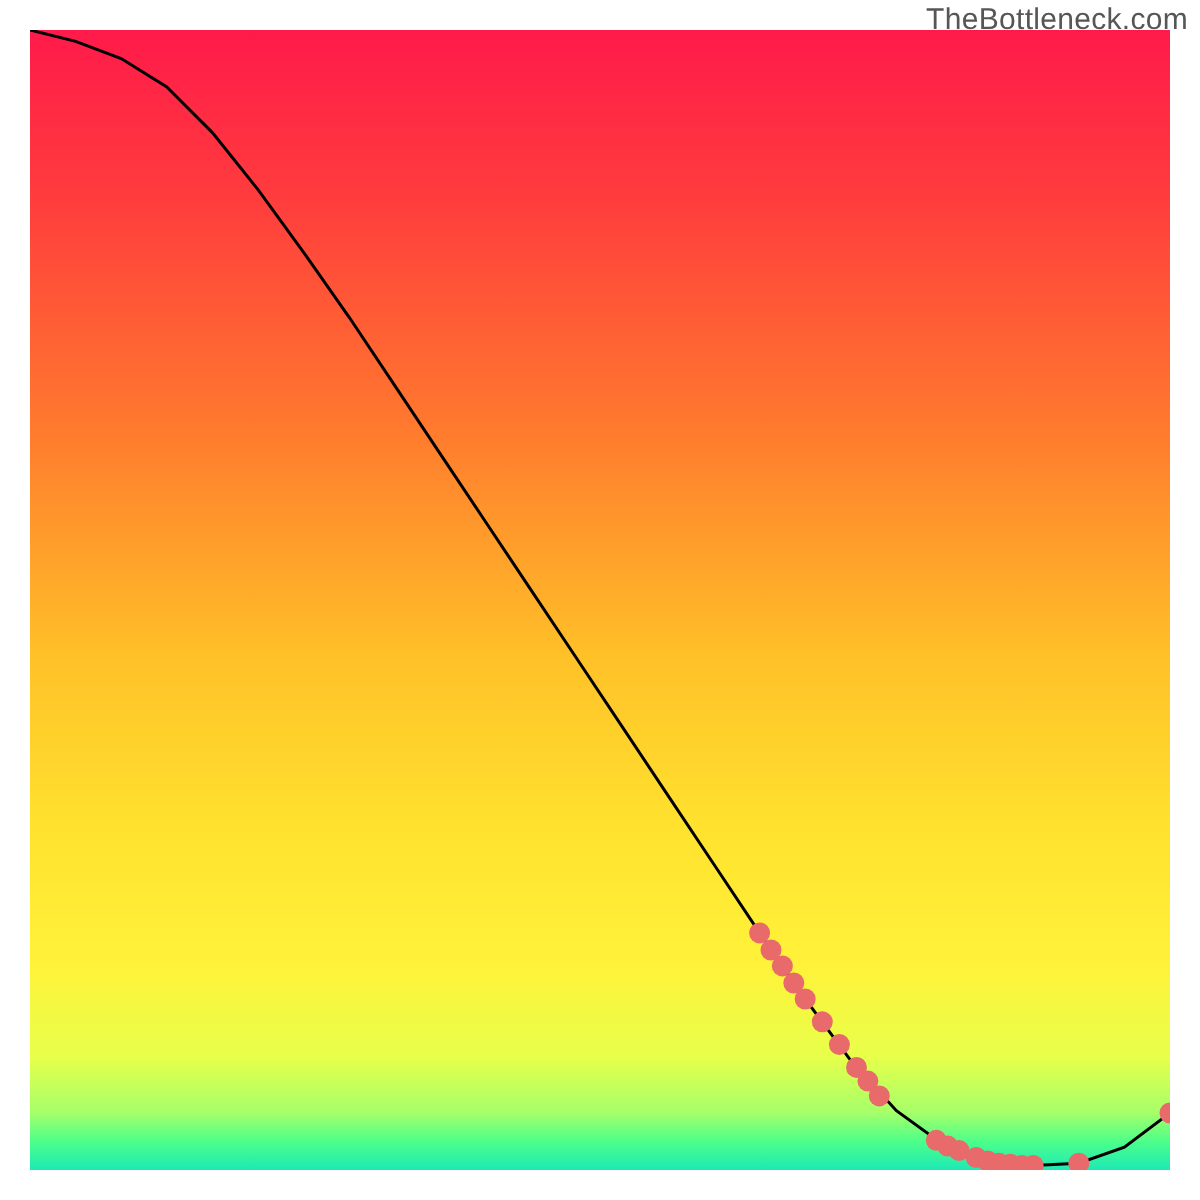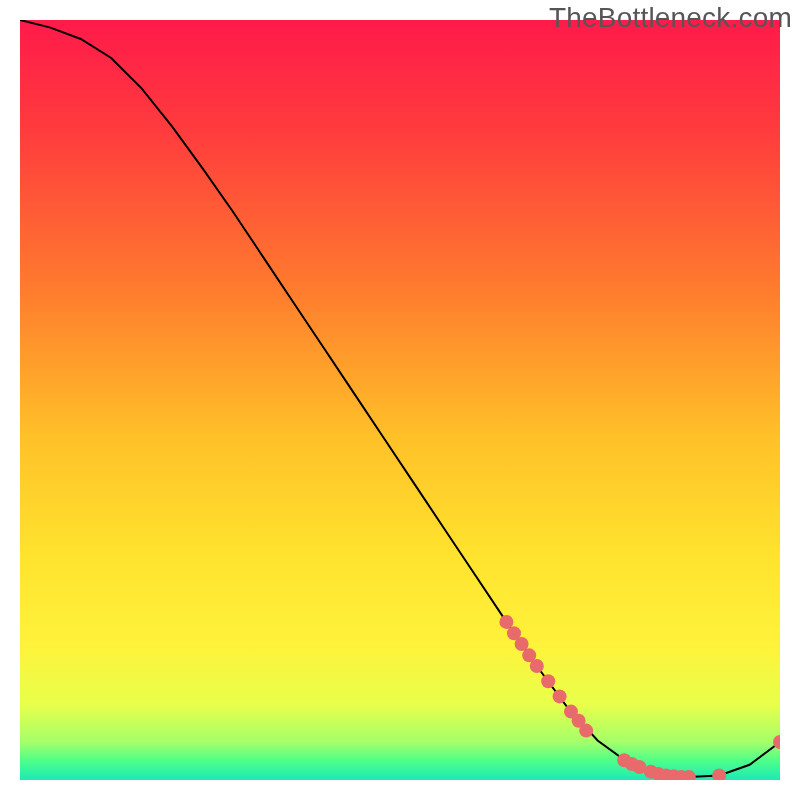--- a/index.html
+++ b/index.html
@@ -7,21 +7,21 @@
   .container {
     position: relative;
     width: 800px;
     height: 800px;
   }
   .watermark {
     position: absolute;
     top: 2px;
     right: 8px;
     font-family: Arial, Helvetica, sans-serif;
-    font-size: 28px;
+    font-size: 20px;
     color: #565656;
     font-weight: 400;
     z-index: 10;
     letter-spacing: 0.2px;
   }
   .plot-area {
     position: absolute;
     left: 20px;
     top: 20px;
     width: 760px;

